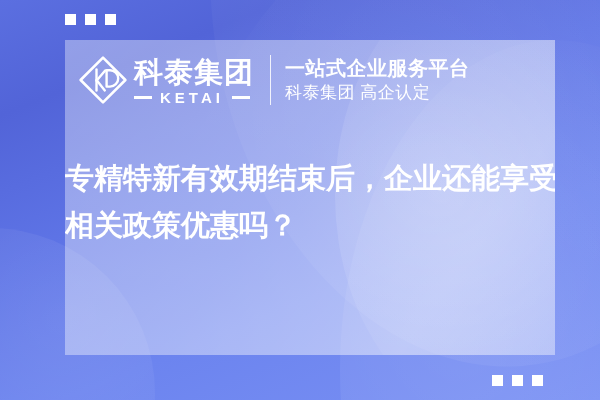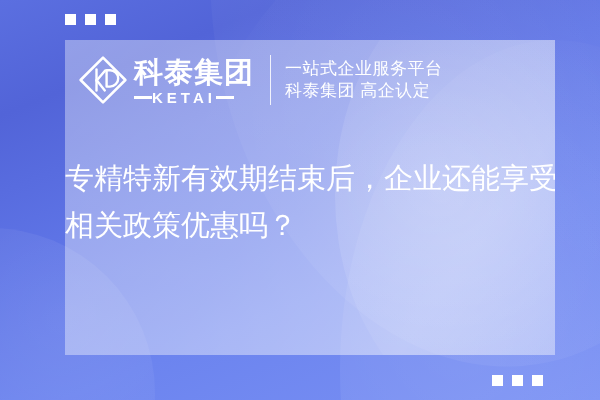--- a/index.html
+++ b/index.html
@@ -119,21 +119,21 @@
     font-size: 29px;
     font-weight: 700;
     color: #ffffff;
     letter-spacing: 1px;
     line-height: 1.04;
     white-space: nowrap;
   }
   .brand-en-row {
     display: flex;
     align-items: center;
-    gap: 0;
+    gap: 8px;
     margin-top: 2px;
   }
   .brand-en-rule {
     display: block;
     width: 18px;
     height: 3px;
     background: #ffffff;
   }
   .brand-en {
     font-family: "Liberation Sans", "DejaVu Sans", sans-serif;
@@ -150,22 +150,22 @@
     background: rgba(255,255,255,0.85);
     margin: 0 14px 0 16px;
     flex: 0 0 1px;
   }
   .brand-tagline {
     display: flex;
     flex-direction: column;
     justify-content: center;
   }
   .tagline-main {
-    font-size: 17px;
-    font-weight: 400;
+    font-size: 20px;
+    font-weight: 700;
     color: #ffffff;
     letter-spacing: 0.5px;
     line-height: 1.12;
     white-space: nowrap;
   }
   .tagline-sub {
     font-size: 17px;
     font-weight: 400;
     color: #ffffff;
     letter-spacing: 0.5px;
@@ -174,21 +174,21 @@
     white-space: nowrap;
   }
 
   
   .headline {
     position: absolute;
     left: 0px;
     top: 115px;
     width: 500px;
     font-size: 29px;
-    font-weight: 400;
+    font-weight: 700;
     color: #ffffff;
     line-height: 1.62;
     letter-spacing: 0px;
   }
 </style>
 </head>
 <body>
 
 <div id="stage">
 

